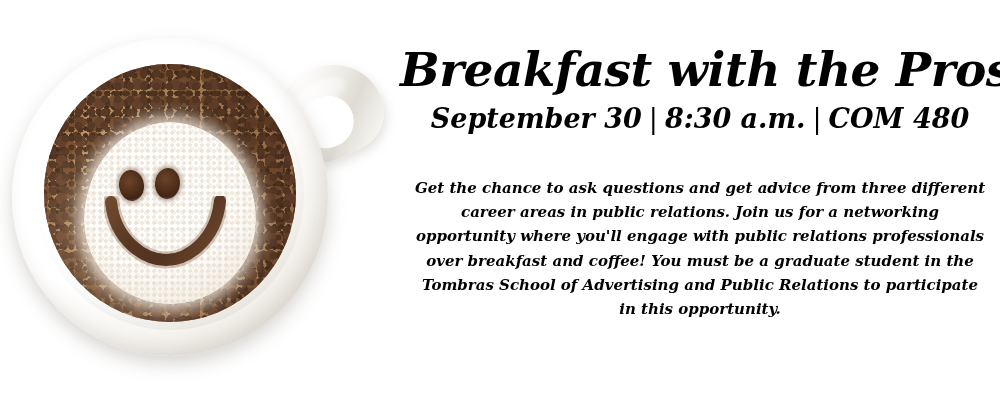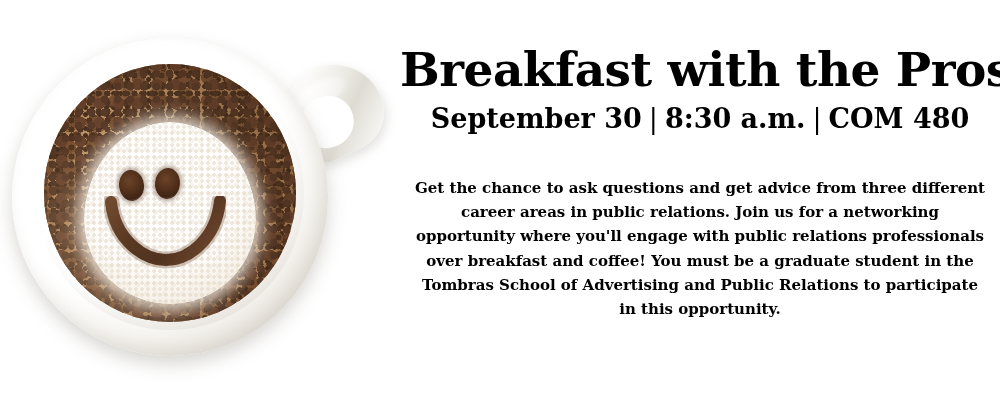--- a/index.html
+++ b/index.html
@@ -214,20 +214,21 @@
   .smile svg { display: block; width: 100%; height: 100%; }
 
   
   .content {
     position: absolute;
     left: 400px;
     top: 0;
     width: 600px;
     height: 400px;
     text-align: center;
+    font-style: italic;
   }
 
   .event-title {
     position: absolute;
     left: 0;
     top: 46px;
     width: 600px;
     margin: 0;
     font-family: "DejaVu Serif", "Liberation Serif", serif;
     font-weight: 700;

